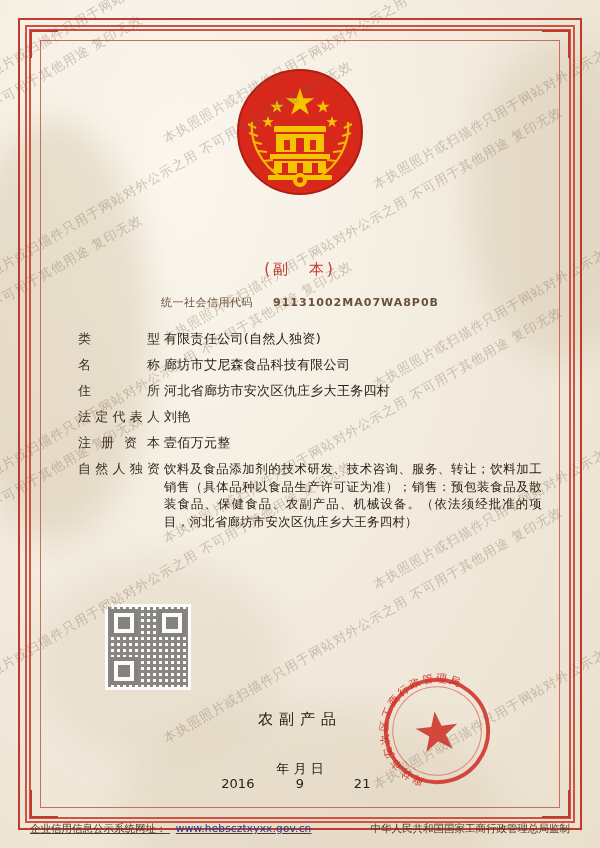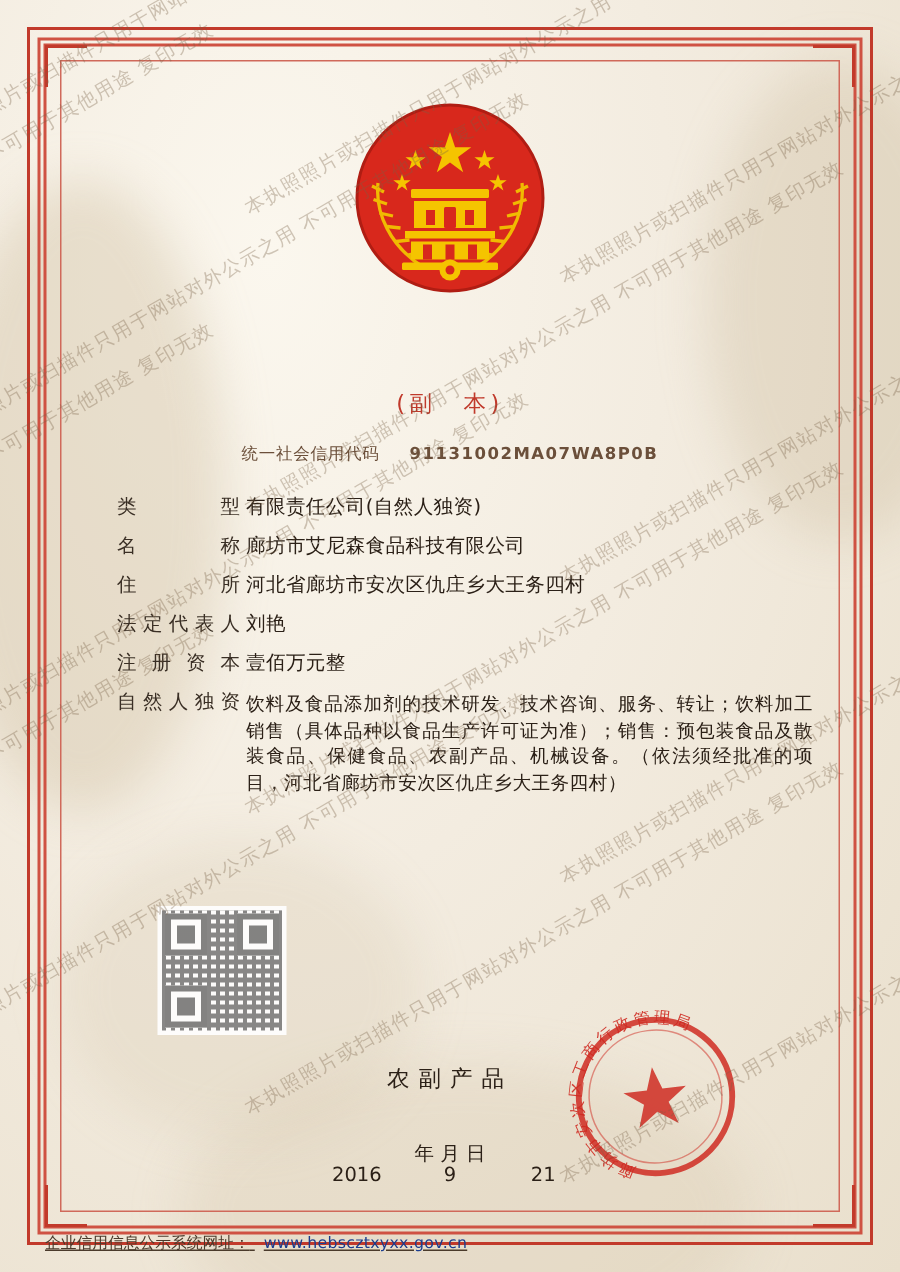--- a/index.html
+++ b/index.html
@@ -279,20 +279,21 @@
     <span class="u">年</span>
     <span class="u">月</span>
     <span class="u">日</span>
   </div>
 
   <div class="footer">
     <div class="left">
       <span>企业信用信息公示系统网址：</span>
       <span class="url">www.hebscztxyxx.gov.cn</span>
     </div>
+    <div class="right">中华人民共和国国家工商行政管理总局监制</div>
   </div>
 
   <div class="watermark" id="wm-layer">
       <div class="wm" style="left: -260px; top: 40px;">本执照照片或扫描件只用于网站对外公示之用 不可用于其他用途 复印无效</div>
       <div class="wm" style="left: -50px; top: 86px;">本执照照片或扫描件只用于网站对外公示之用 不可用于其他用途 复印无效</div>
       <div class="wm" style="left: 160px; top: 132px;">本执照照片或扫描件只用于网站对外公示之用 不可用于其他用途 复印无效</div>
       <div class="wm" style="left: 370px; top: 178px;">本执照照片或扫描件只用于网站对外公示之用 不可用于其他用途 复印无效</div>
       <div class="wm" style="left: -260px; top: 240px;">本执照照片或扫描件只用于网站对外公示之用 不可用于其他用途 复印无效</div>
       <div class="wm" style="left: -50px; top: 286px;">本执照照片或扫描件只用于网站对外公示之用 不可用于其他用途 复印无效</div>
       <div class="wm" style="left: 160px; top: 332px;">本执照照片或扫描件只用于网站对外公示之用 不可用于其他用途 复印无效</div>

